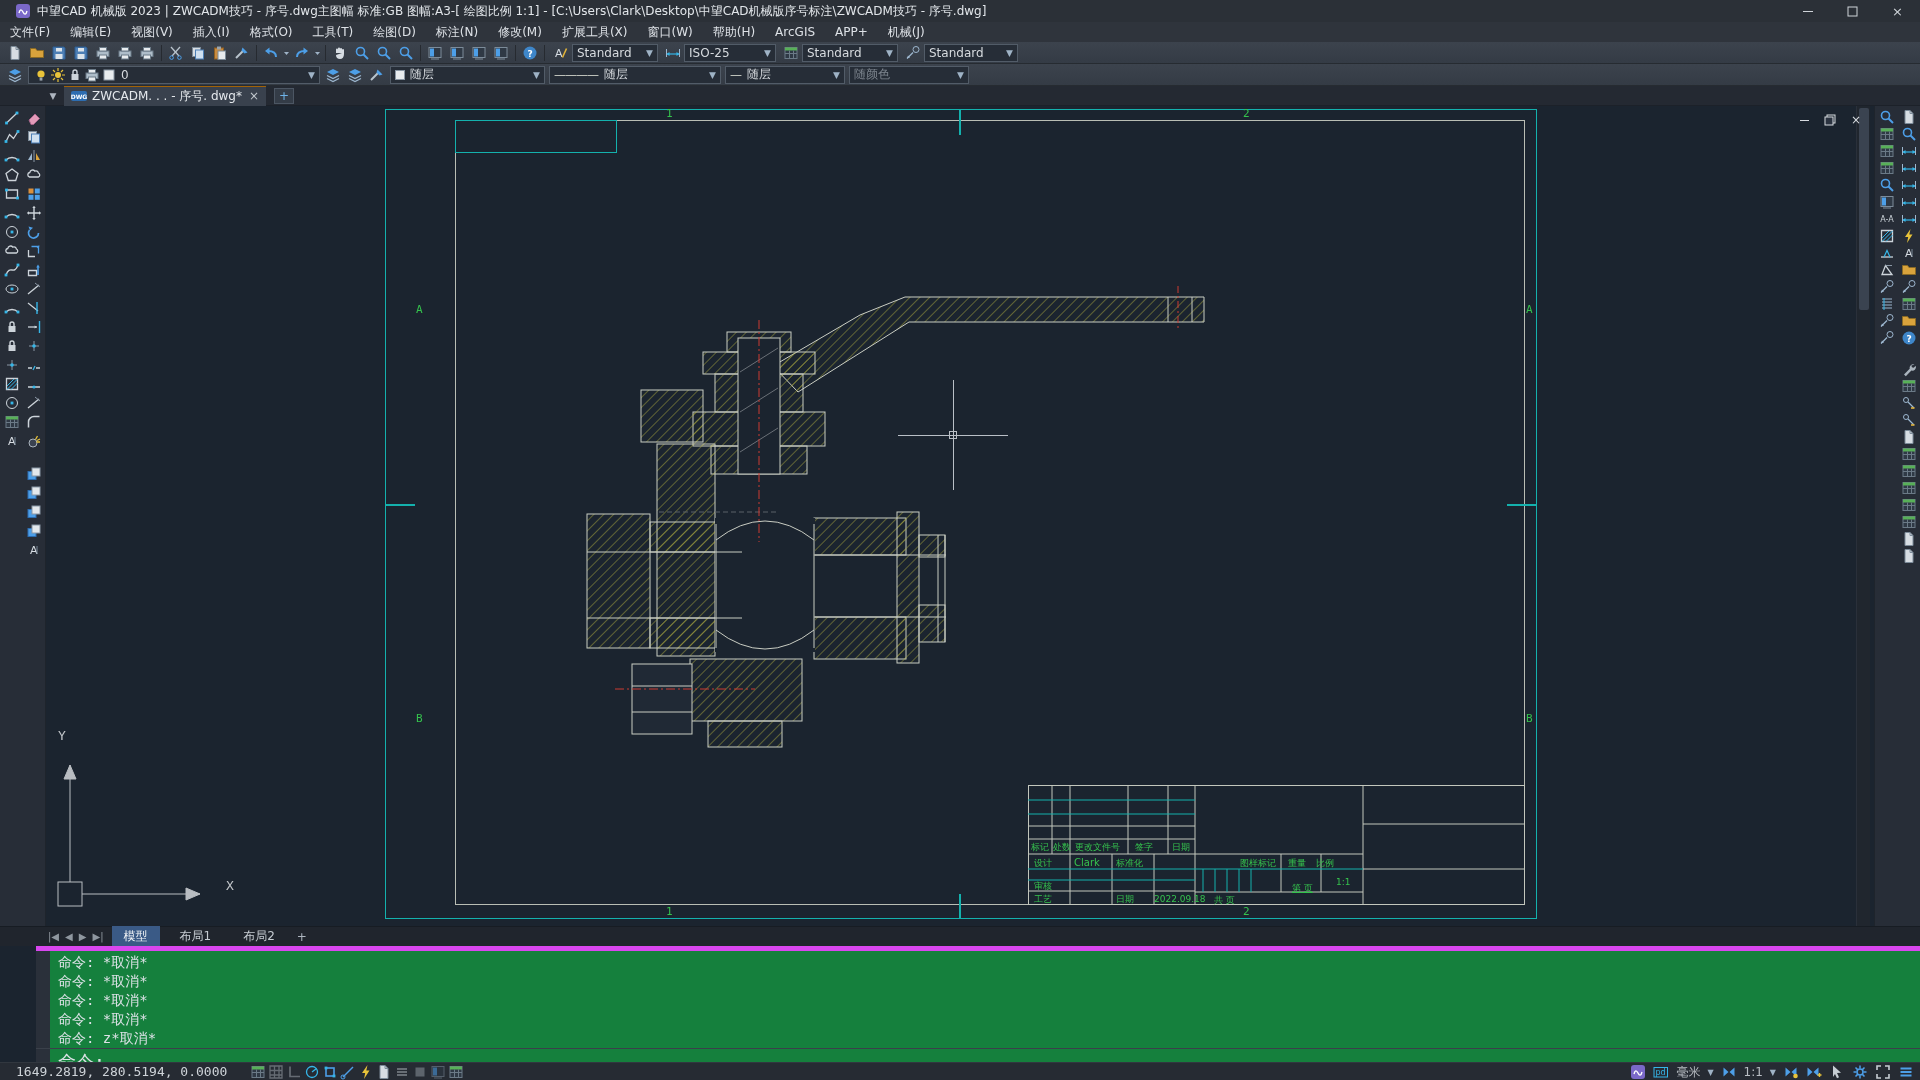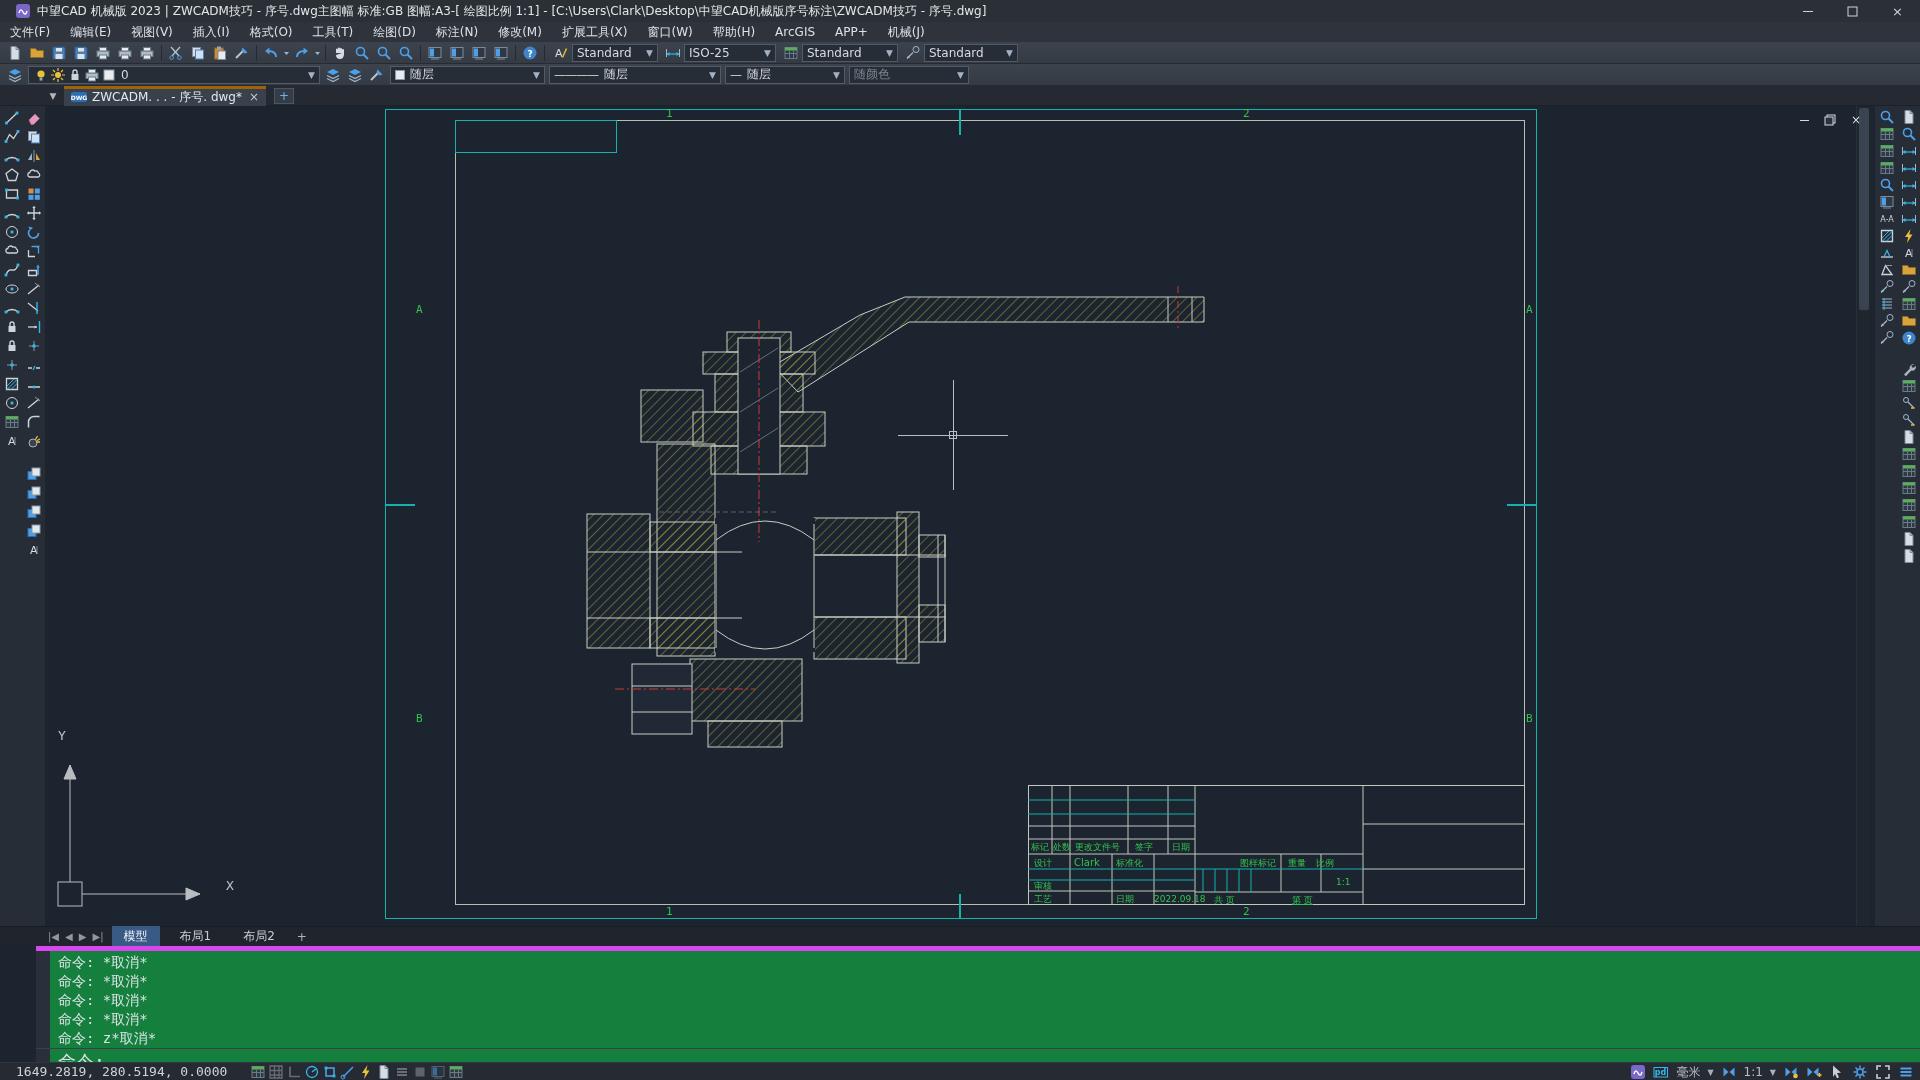--- a/index.html
+++ b/index.html
@@ -41,21 +41,21 @@
 .layercombo .lmini{display:flex;align-items:center;gap:1px;}
 .combo.colorc{width:155px;} .combo.ltc{width:172px;} .combo.lwc{width:120px;}
 .combo.psc{width:120px;color:#7d858e;}
 .lt-preview{color:#cfd3c9;margin-right:6px;letter-spacing:-1px;}
 .swatch{width:10px;height:10px;background:#e8ecef;border:1px solid #8a97a5;margin-right:5px;}
 
 .doctabs{position:absolute;left:0;top:86px;width:1920px;height:20px;background:#242932;
   display:flex;align-items:center;border-bottom:1px solid #1c2129;}
 .dt-caret{margin-left:46px;width:14px;text-align:center;color:#aeb6c0;font-size:9px;}
 .doctab{margin-left:4px;height:20px;background:#39414d;display:flex;align-items:center;gap:5px;
-  padding:0 7px;font-size:12px;color:#e4e8ec;border-top:3px solid #a16207;}
+  padding:0 7px;font-size:12px;color:#e4e8ec;border-top:1px solid #a16207;}
 .doctab .x{color:#c2c8ce;font-size:12px;padding-left:2px;}
 .dt-plus{margin-left:8px;width:20px;height:16px;background:#343c47;border:1px solid #4c5663;
   display:flex;align-items:center;justify-content:center;color:#6fb3e8;font-size:12px;}
 
 .dock{position:absolute;top:106px;width:46px;height:820px;background:#272d37;}
 .dock.left{left:0;border-right:1px solid #1e242c;}
 .dock.right{left:1874px;border-left:1px solid #1e242c;}
 .dcol{position:absolute;top:2px;width:21px;display:flex;flex-direction:column;align-items:center;}
 .dcol.c1{left:1px;} .dcol.c2{left:23px;}
 .dbtn{width:20px;height:19px;display:flex;align-items:center;justify-content:center;border-radius:2px;}
@@ -97,21 +97,21 @@
 .cmdprompt{position:absolute;left:22px;top:99px;font-size:18px;color:#dde2e7;font-family:"DejaVu Sans Mono",monospace;}
 
 .status{position:absolute;left:0;top:1062px;width:1920px;height:18px;background:#262b33;
   border-top:1px solid #31373f;display:flex;align-items:center;font-size:12px;}
 .coords{margin-left:16px;color:#ced3d8;font-size:13px;font-family:"DejaVu Sans Mono",monospace;}
 .stoggles{position:absolute;left:250px;top:0;height:18px;display:flex;align-items:center;gap:2px;}
 .schip{width:16px;height:16px;display:flex;align-items:center;justify-content:center;opacity:.55;}
 .schip.on{opacity:1;}
 .sright{position:absolute;right:6px;top:0;height:18px;display:flex;align-items:center;gap:7px;color:#b9bec4;}
 .sright .txt{font-size:12px;} .sright .car{font-size:8px;color:#9fb3c6;}
-.sicon{width:16px;height:16px;display:flex;align-items:flex-start;justify-content:center;font-weight:bold;}
+.sicon{width:16px;height:16px;display:flex;align-items:flex-start;justify-content:center;}
 svg{display:block;}
 </style>
 </head>
 <body>
 
 <div id="app">
 
   <div class="titlebar">
     <span class="sicon">
         <svg width="16" height="16" viewBox="0 0 16 16" fill="none">
@@ -1326,21 +1326,21 @@
     <div class="tb-label" style="left:88px;top:73px;">标准化</div>
     <div class="tb-label" style="left:6px;top:96px;">审核</div>
     <div class="tb-label" style="left:6px;top:109px;">工艺</div>
     <div class="tb-label" style="left:88px;top:109px;">日期</div>
     <div class="tb-label" style="left:126px;top:109px;">2022.09.18</div>
     <div class="tb-label" style="left:182px;top:73px;padding-left:30px;">图样标记</div>
     <div class="tb-label" style="left:260px;top:73px;">重量</div>
     <div class="tb-label" style="left:288px;top:73px;">比例</div>
     <div class="tb-label" style="left:308px;top:92px;">1:1</div>
     <div class="tb-label" style="left:186px;top:110px;">共  页</div>
-    <div class="tb-label" style="left:264px;top:110px;text-decoration:underline;">第  页</div>
+    <div class="tb-label" style="left:264px;top:98px;text-decoration:underline;">第  页</div>
   </div>
 
   <svg class="ucs" width="180" height="185" viewBox="0 0 180 185">
     <g stroke="#b9bdc2" fill="none">
       <rect x="8" y="157" width="24" height="24"></rect>
       <path d="M20,157 V40 M32,169 H150"></path>
       <path d="M20,40 l-6,14 h12 z" fill="#b9bdc2"></path>
       <path d="M150,169 l-14,-6 v12 z" fill="#b9bdc2"></path>
     </g>
   </svg>

